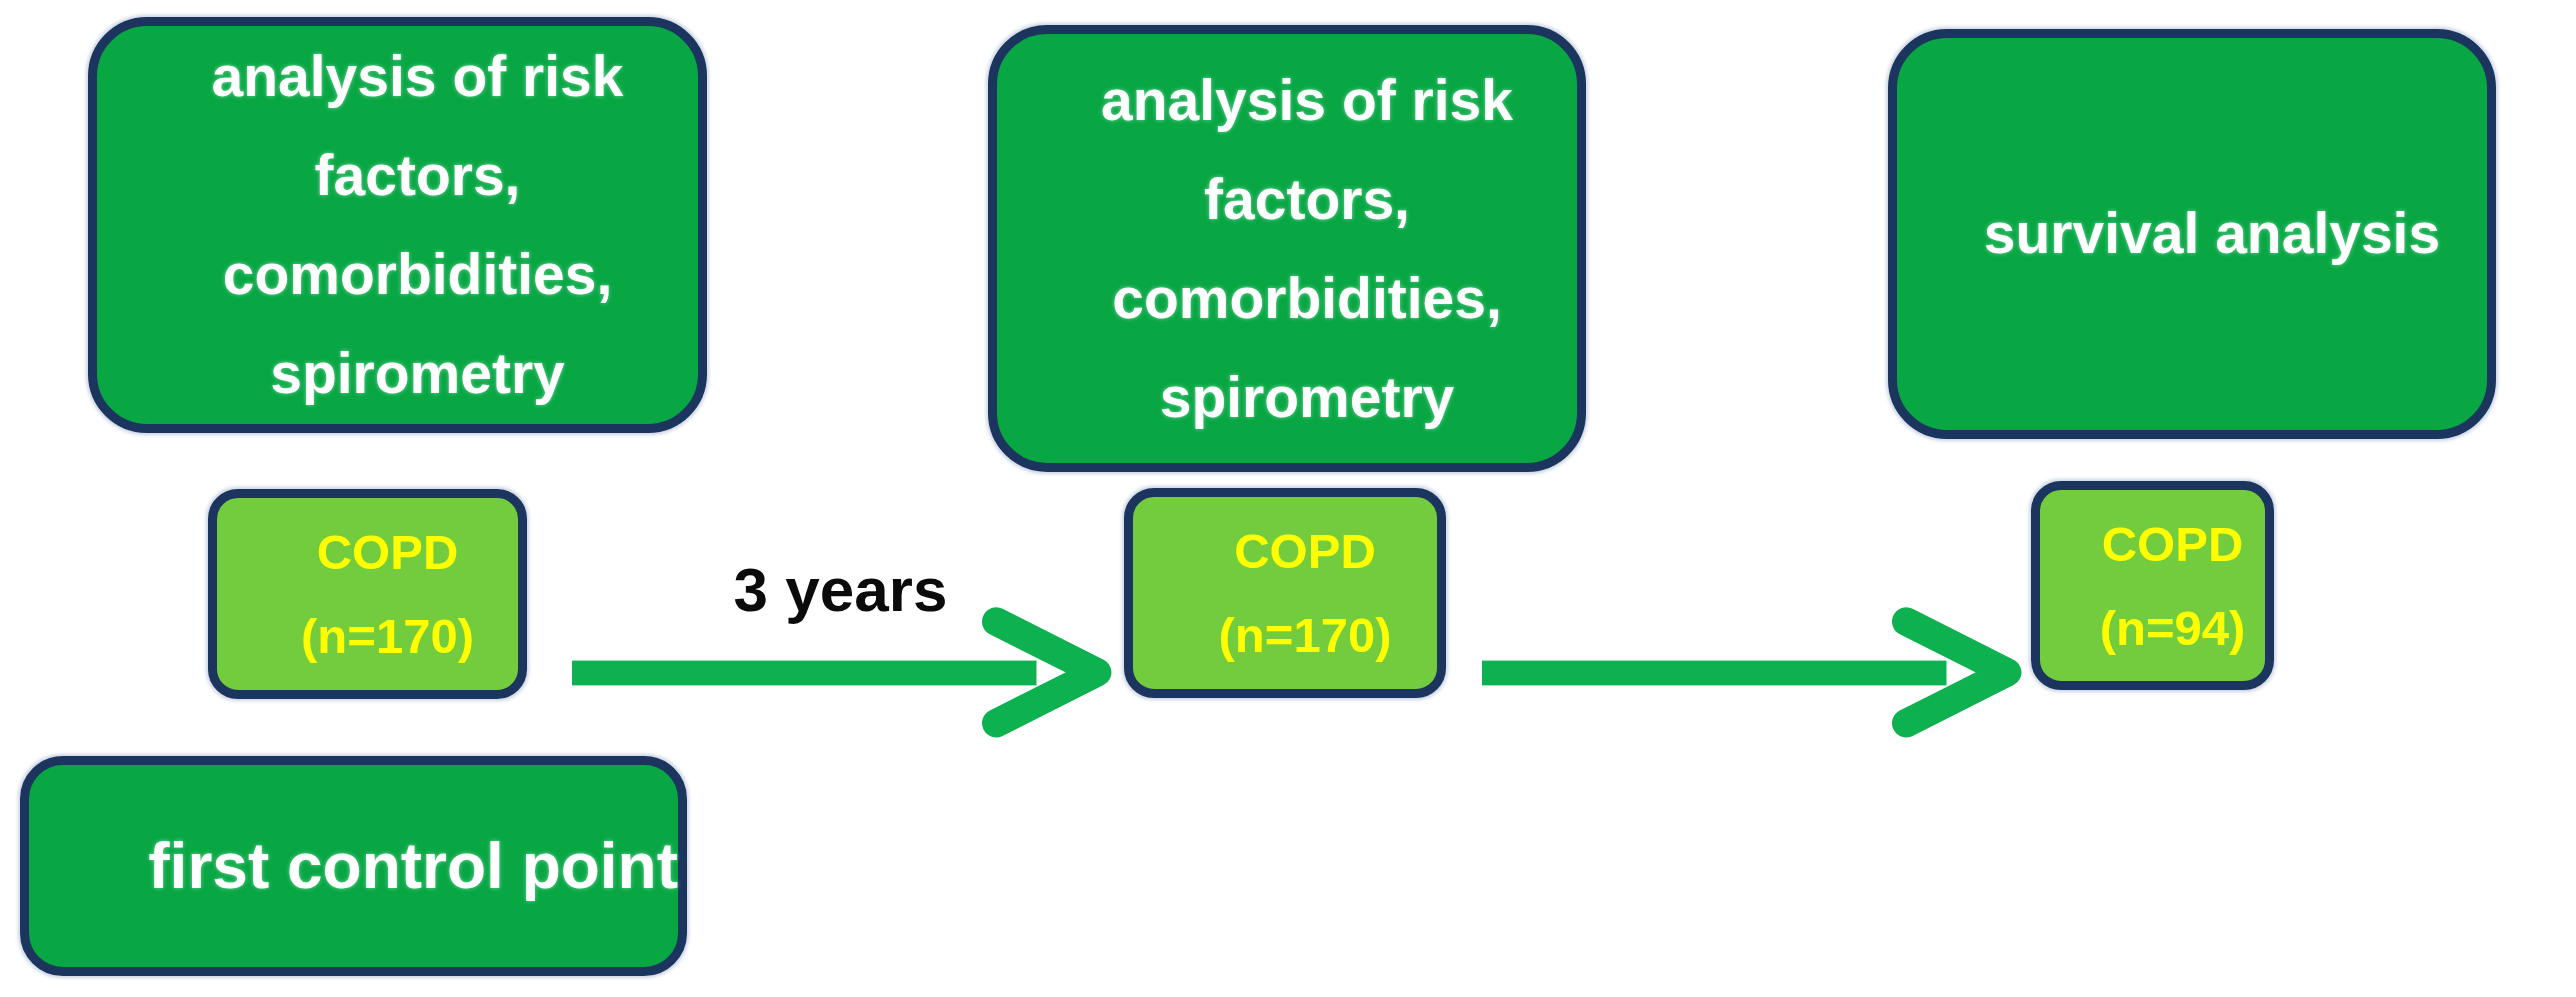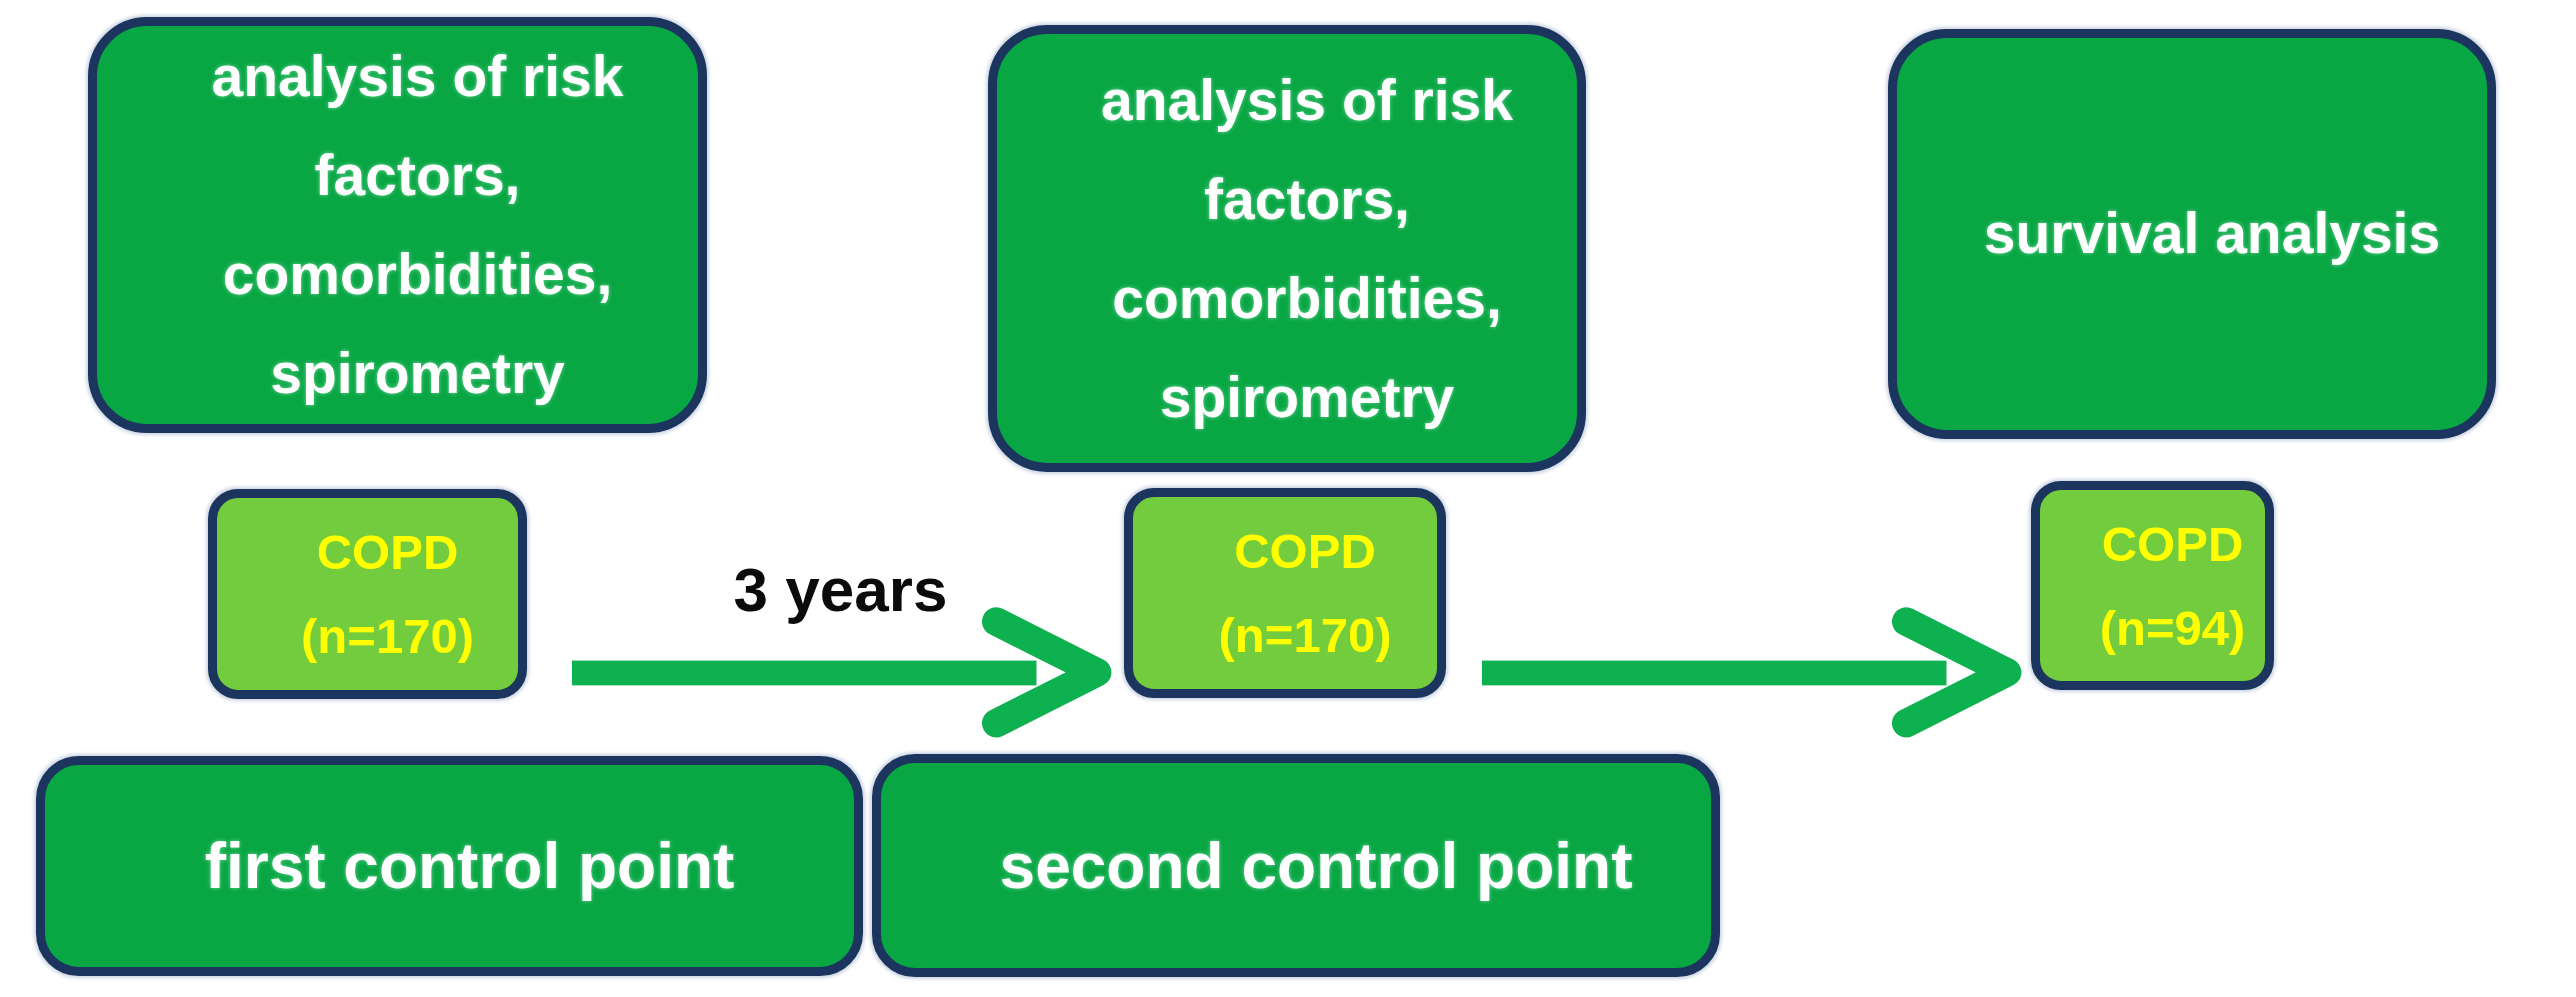--- a/index.html
+++ b/index.html
@@ -105,23 +105,20 @@
   <svg class="arrow" style="left:572px;top:606px;" width="545" height="186" viewBox="0 0 880 300">
     <rect class="arrow-shaft" x="0" y="88" width="750" height="40"></rect>
     <path class="arrow-head" d="M685 25 L848 107 L685 189"></path>
   </svg>
 
   <svg class="arrow" style="left:1482px;top:606px;" width="545" height="186" viewBox="0 0 880 300">
     <rect class="arrow-shaft" x="0" y="88" width="750" height="40"></rect>
     <path class="arrow-head" d="M685 25 L848 107 L685 189"></path>
   </svg>
 
-  <div class="box bottom" style="left:36px;top:756px;width:827px;height:220px;">
+  <div class="box bottom" style="left:20px;top:756px;width:667px;height:220px;align-items:flex-end;">
     <div class="line">first control point</div>
   </div>
 
-  <div class="box bottom" style="left:872px;top:754px;width:848px;height:223px;">
-    <div class="line">second control point</div>
-  </div>
 
 
 </div>
 
 
 </body></html>

